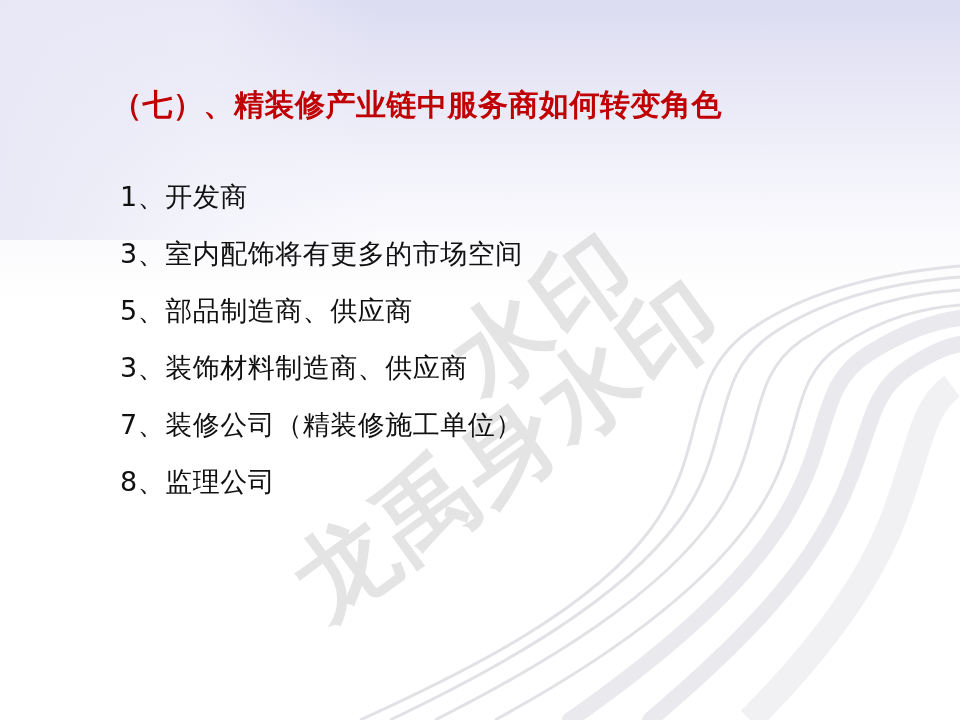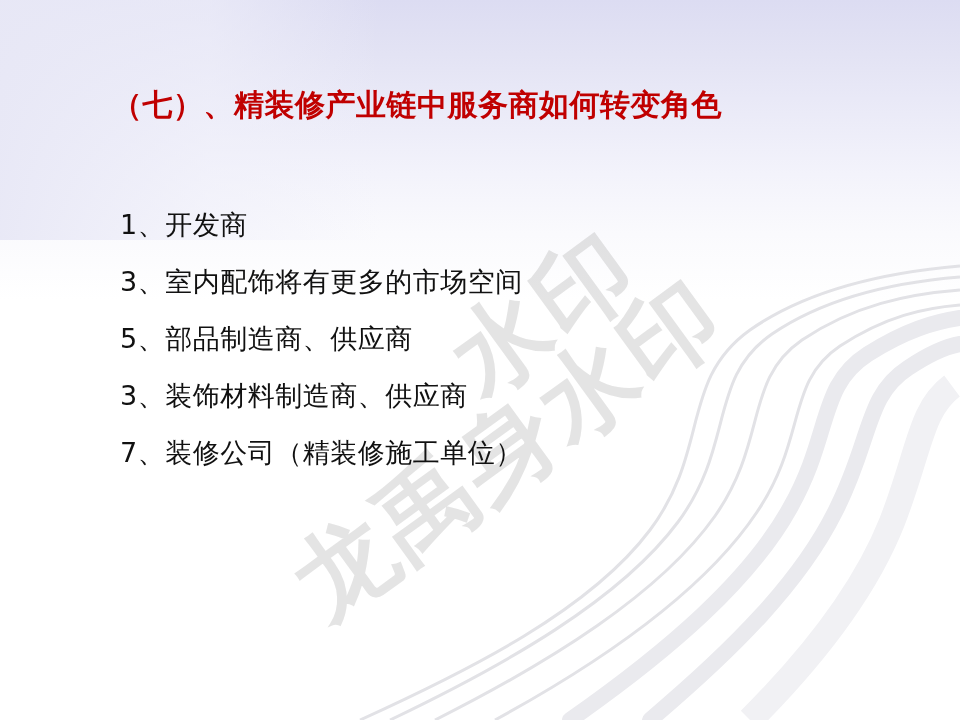--- a/index.html
+++ b/index.html
@@ -92,21 +92,21 @@
     font-family: "DejaVu Sans", sans-serif;
     font-size: 30px;
     font-weight: 700;
     color: #c00000;
     white-space: nowrap;
     letter-spacing: 0.5px;
   }
   .bullets {
     position: absolute;
     left: 120px;
-    top: 196px;
+    top: 168px;
     width: 760px;
   }
   .bullet {
     font-family: "DejaVu Sans", sans-serif;
     font-size: 27px;
     font-weight: 400;
     color: #111111;
     line-height: 57px;
     white-space: nowrap;
     letter-spacing: 0.5px;
@@ -143,16 +143,17 @@
 
   <div class="content">
     <div class="title">（七）、精装修产业链中服务商如何转变角色</div>
 
     <div class="bullets">
       <div class="bullet">1、开发商</div>
       <div class="bullet">3、室内配饰将有更多的市场空间</div>
       <div class="bullet">5、部品制造商、供应商</div>
       <div class="bullet">3、装饰材料制造商、供应商</div>
       <div class="bullet">7、装修公司（精装修施工单位）</div>
+      <div class="bullet">8、监理公司</div>
     </div>
   </div>
 
 </div>
 
 </body></html>

